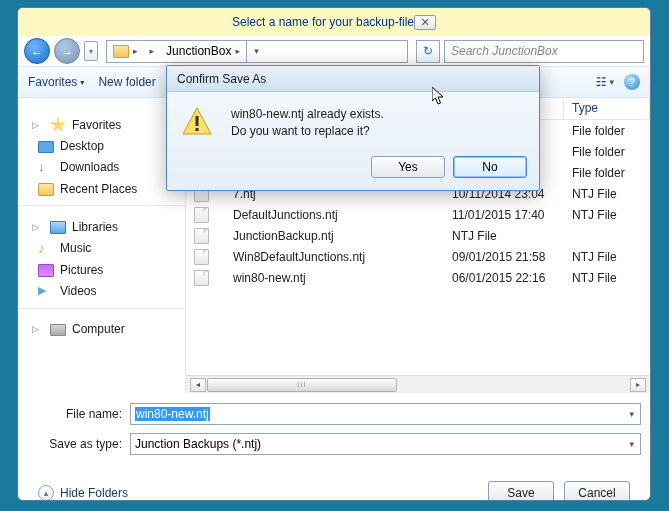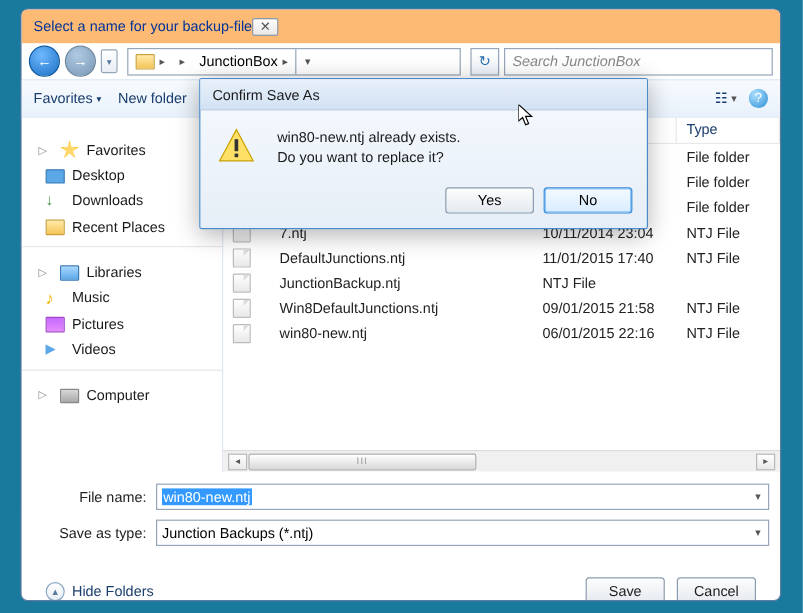--- a/index.html
+++ b/index.html
@@ -1,31 +1,31 @@
 <!DOCTYPE html>
 <html><head>
 <meta charset="utf-8">
 <style>
 *{box-sizing:border-box;margin:0;padding:0;font-family:"Segoe UI",Tahoma,sans-serif;font-size:12px}
 body{background:#1a7a9e;width:669px;height:511px;overflow:hidden;position:relative}
 .window{position:absolute;left:17px;top:7px;width:634px;height:494px;background:#fff;border:1px solid #5a7aa0;border-radius:6px;overflow:hidden}
-.titlebar{height:28px;padding:0 10px;display:flex;align-items:center;justify-content:flex-start;background:#fdba74}
+.titlebar{height:28px;padding:0 10px;display:flex;align-items:center;justify-content:center;background:#fef9c3}
 .title{color:#003399}
 .closebtn{width:22px;height:15px;border:1px solid #8a9db0;border-radius:2px;display:flex;align-items:center;justify-content:center;color:#555;font-size:11px;background:linear-gradient(#fdfdfd,#e8e8e8)}
 .navbar{height:30px;display:flex;align-items:center;padding:0 6px;gap:4px}
 .navbtn{width:26px;height:26px;border-radius:50%;background:radial-gradient(circle at 40% 30%,#6fb8ff,#1a6fc4);border:1px solid #0f5a9e;display:flex;align-items:center;justify-content:center;color:#fff;font-size:12px}
 .navbtn.dis{filter:grayscale(0.5) opacity(0.7)}
 .chev{width:14px;height:20px;border:1px solid #94a6b8;border-radius:2px;background:linear-gradient(#fff,#e8eef5);display:flex;align-items:center;justify-content:center;color:#5a7aa0;font-size:8px}
 .crumb{flex:1;height:23px;border:1px solid #94a6b8;display:flex;align-items:center;margin:0 4px;background:#fff}
 .crumb .seg{padding:0 6px;display:flex;align-items:center;gap:4px;height:100%}
 .folder-ico{width:16px;height:13px;background:linear-gradient(#ffe9a8,#f4c557);border:1px solid #c9a23e;border-radius:1px}
 .tri{color:#555;font-size:9px}
 .crumb .drop{width:20px;border-left:1px solid #94a6b8;height:100%;display:flex;align-items:center;justify-content:center}
 .refresh{width:24px;height:23px;border:1px solid #94a6b8;display:flex;align-items:center;justify-content:center;color:#2a6fb0;background:linear-gradient(#fff,#eef3f9)}
-.search{width:224px;height:23px;border:1px solid #94a6b8;padding:0 6px;display:flex;align-items:center;color:#888;font-style:italic}
+.search{width:200px;height:23px;border:1px solid #94a6b8;padding:0 6px;display:flex;align-items:center;color:#888;font-style:italic}
 .toolbar{height:32px;background:linear-gradient(#f8fbfe,#e8f1fb);border-top:1px solid #dce6f4;border-bottom:1px solid #dce6f4;display:flex;align-items:center;padding:0 10px;gap:14px}
 .tb{color:#1a3e6e;display:flex;align-items:center;gap:3px}
 .tb .tri{font-size:8px;color:#1a3e6e}
 .tbright{margin-left:auto;display:flex;align-items:center;gap:10px}
 .viewbtn{display:flex;align-items:center;gap:3px;color:#1a3e6e}
 .helpico{width:16px;height:16px;border-radius:50%;background:radial-gradient(circle at 35% 30%,#aee0ff,#2a8dd4);color:#fff;text-align:center;line-height:16px;font-size:11px}
 .body{display:flex;height:295px}
 .side{width:168px;border-right:1px solid #e0e6ef;padding:6px 0;overflow:hidden}
 .snode{display:flex;align-items:center;gap:6px;padding:3px 4px 3px 20px;color:#1a1a1a}
 .snode.hdr{padding-left:14px;margin-top:8px}

